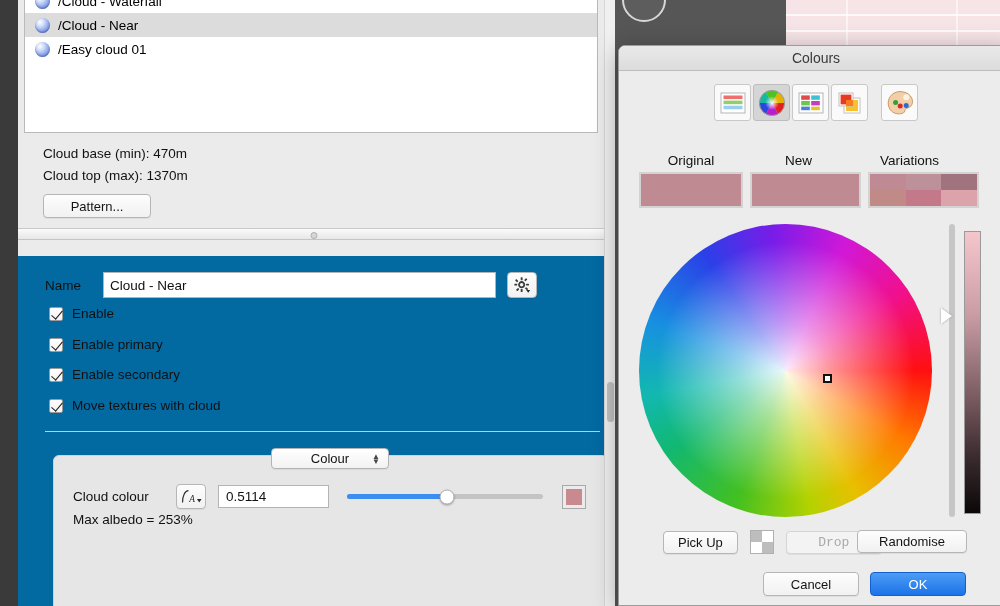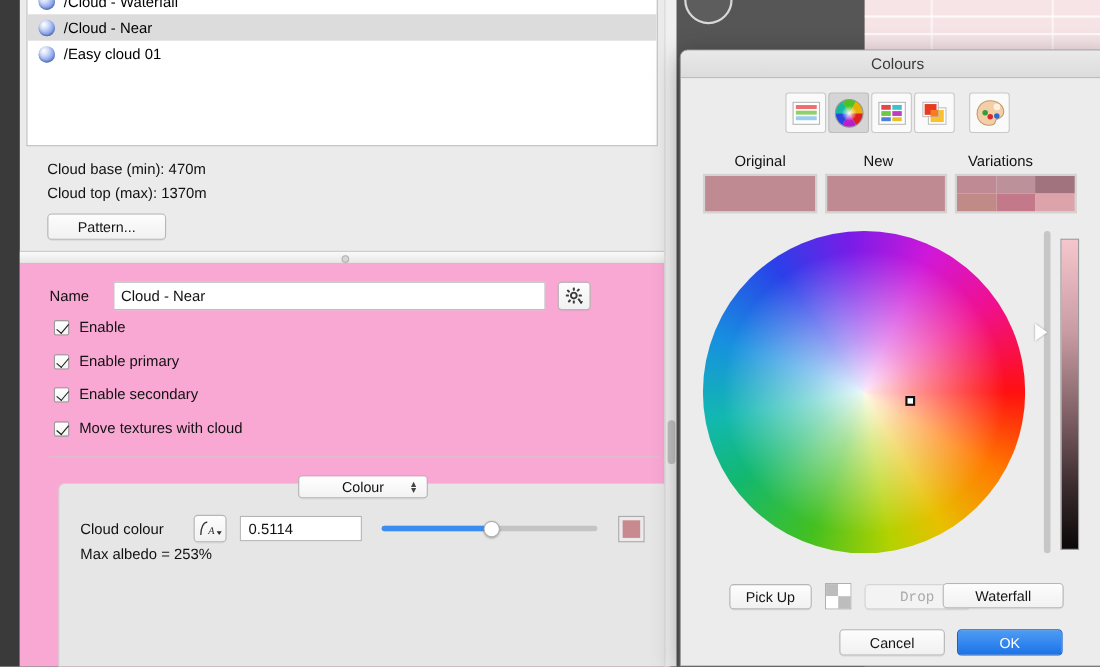--- a/index.html
+++ b/index.html
@@ -106,22 +106,22 @@
     border-top: 1px solid #c9c9c9; border-bottom: 1px solid #c4c4c4;
   }
   .splitter .grip {
     position: absolute; left: 50%; top: 3px; transform: translateX(-50%);
     width: 7px; height: 7px; border-radius: 50%;
     background: #d6d6d6; border: 1px solid #b0b0b0;
   }
 
   
   .form-area {
-    position: absolute; left: 0; top: 240px; width: 592px; bottom: 0;
-    background: #f9a8d4;
+    position: absolute; left: 0; top: 256px; width: 592px; bottom: 0;
+    background: #0369a1;
   }
   .name-row { position: absolute; left: 27px; top: 16px; display: flex; align-items: center; }
   .name-label { font-size: 13.5px; color: #111; width: 58px; }
   .name-input {
     width: 393px; height: 23px;
     border: 1px solid #b4b4b4; background: #fff;
     font-family: "Liberation Sans", sans-serif;
     font-size: 13.5px; color: #111; padding: 12px 6px;
   }
   .icon-btn {
@@ -231,21 +231,21 @@
   .tb-btn {
     width: 37px; height: 37px;
     border: 1px solid #c8c8c8; border-radius: 3px;
     background: #fafafa;
     display:flex; align-items:center; justify-content:center;
   }
   .tb-btn.active { background:#d5d5d5; border-color:#bdbdbd; }
   .tb-btn.spaced { margin-left: 11px; }
 
   .sw-labels {
-    display:flex; margin: 18px 20px 0 20px; font-size: 13.5px; color:#111;
+    display:flex; margin: 32px 20px 0 20px; font-size: 13.5px; color:#111;
   }
   .sw-labels span { text-align:center; }
   .sw-row { display:flex; margin: 4px 20px 0 20px; gap: 7px; }
   .sw-box { border: 2px solid #d3d3d3; height: 36px; }
   .sw-variations { display:grid; grid-template-columns: repeat(3,1fr); grid-template-rows: repeat(2,1fr); }
   .sw-variations i { display:block; }
 
   .wheel-area { position:relative; margin-top: 14px; height: 305px; }
   .wheel {
     position:absolute; left: 20px; top: 2px; width: 293px; height: 293px;
@@ -535,21 +535,21 @@
       <div class="pickup-row">
         <button class="btn pu-btn">Pick Up</button>
         <div class="drag-well">
           <i></i>
           <i></i>
           <i></i>
           <i></i>
         </div>
         <button class="btn pu-btn disabled" style="width:96px;">Drop</button>
       </div>
-      <button class="btn rand-btn">Waterfall</button>
+      <button class="btn rand-btn">Randomise</button>
 
       <div class="bottom-btns">
         <button class="btn cancel-btn">Cancel</button>
         <button class="ok-btn">OK</button>
       </div>
     </div>
   </div>
 
 </div>
 

